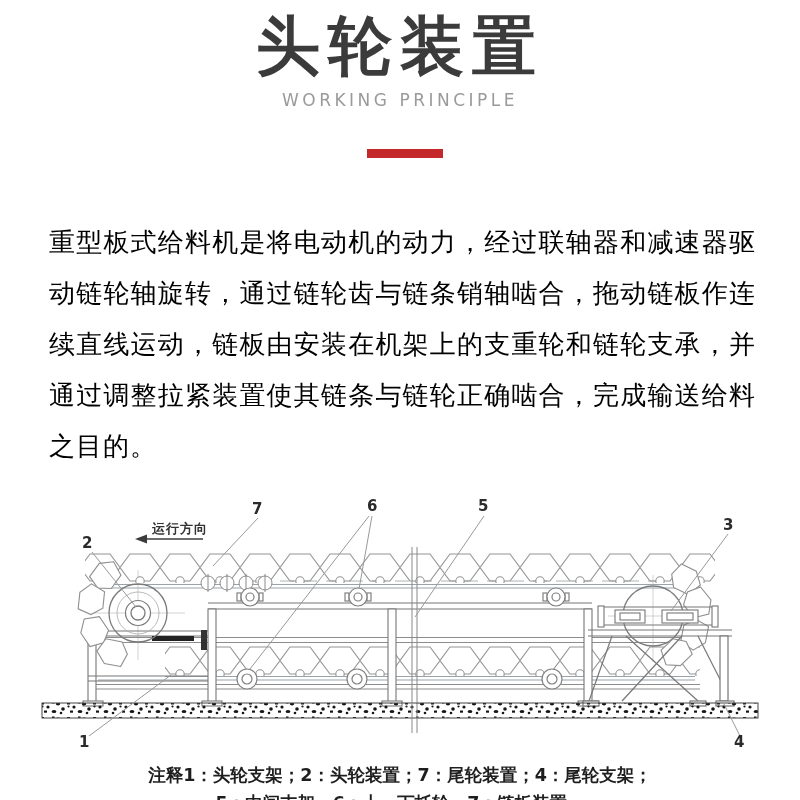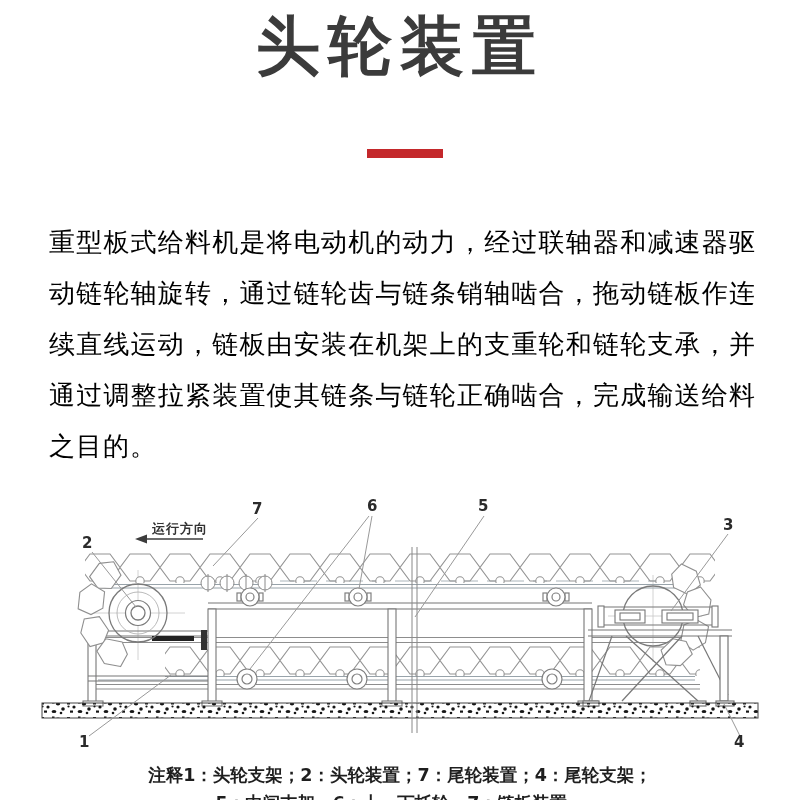--- a/index.html
+++ b/index.html
@@ -18,20 +18,21 @@
   svg text{font-family:"DejaVu Sans","Liberation Sans",sans-serif;}
   .plabel{font-size:15px;font-weight:600;fill:#2b2b2b;}
   .dirtext{font-size:13px;font-weight:bold;fill:#333;letter-spacing:1px;}
 </style>
 </head>
 <body>
 
 <div class="page">
 
   <div class="title">头轮装置</div>
+  <div class="subtitle">WORKING PRINCIPLE</div>
   <div class="accent-bar"></div>
 
   <div class="desc">重型板式给料机是将电动机的动力，经过联轴器和减速器驱动链轮轴旋转，通过链轮齿与链条销轴啮合，拖动链板作连续直线运动，链板由安装在机架上的支重轮和链轮支承，并通过调整拉紧装置使其链条与链轮正确啮合，完成输送给料之目的。</div>
 
   <div class="diagram">
     <svg viewBox="0 0 720 265" width="720" height="265">
       <defs>
         <pattern id="plates" width="40" height="31" patternUnits="userSpaceOnUse">
           <path d="M0,15.5 L10,2 L30,2 L40,15.5 L30,29 L10,29 Z" fill="none" stroke="#949494" stroke-width="1.1"></path>
           <circle cx="20" cy="29" r="4.2" fill="#fff" stroke="#949494" stroke-width="1.1"></circle>

